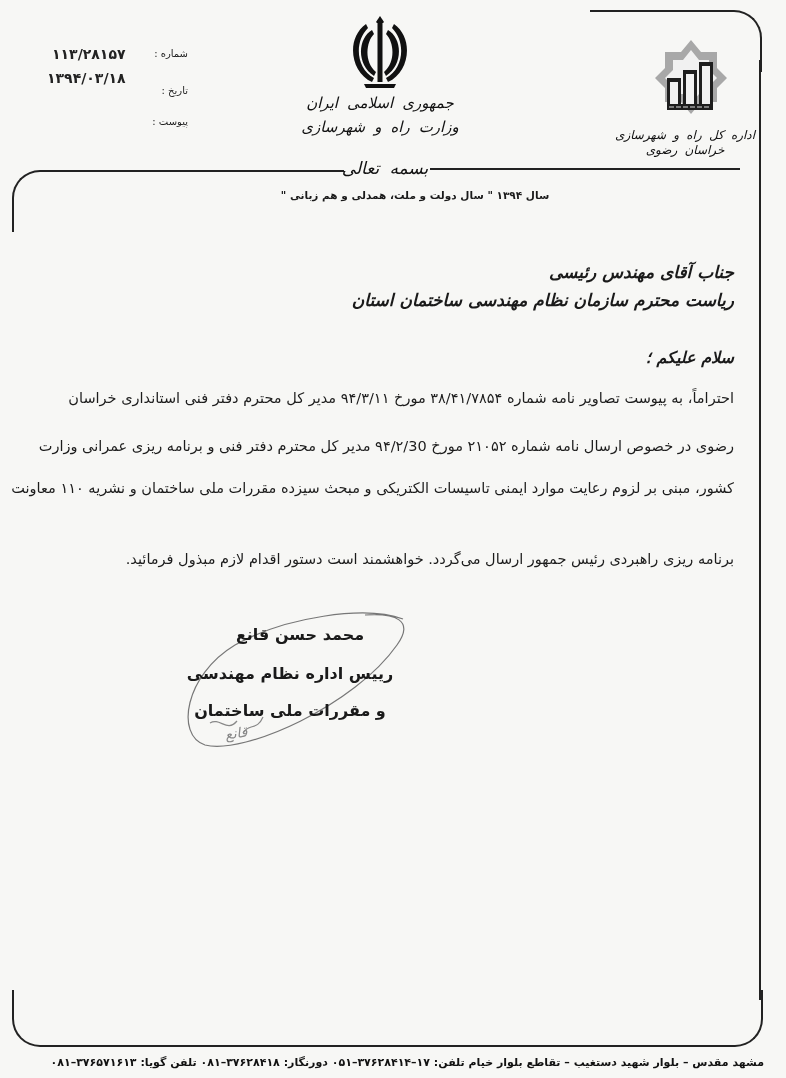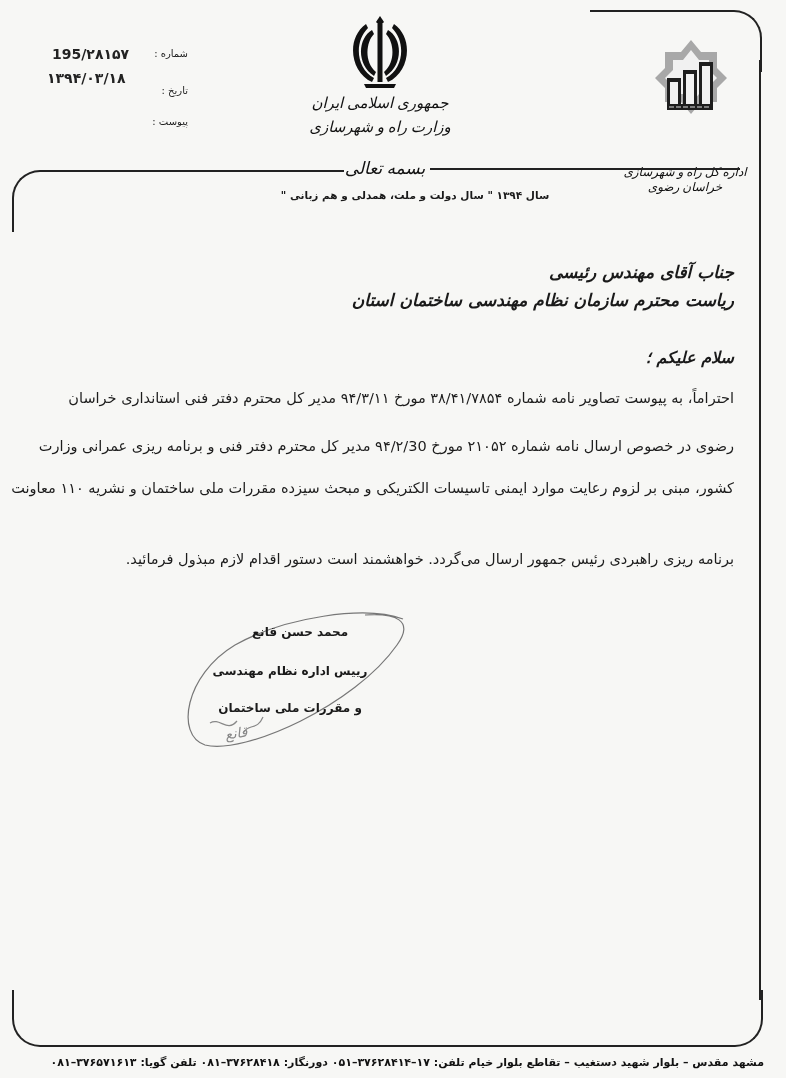--- a/index.html
+++ b/index.html
@@ -10,21 +10,21 @@
     color: #1a1a1a;
   }
   .abs { position: absolute; }
   .rtl { direction: rtl; unicode-bidi: embed; }
 
   
   .meta-label { font-size: 10px; color: #222; text-align: right; width: 70px; }
   .meta-value { font-size: 14px; font-weight: bold; color: #222; }
 
   
-  .emblem-title { font-family: Liberation Serif, serif; font-style: italic; font-size: 15px; text-align: center; color: #111; }
+  .emblem-title { font-family: Liberation Mono, monospace; font-style: italic; font-size: 15px; text-align: center; color: #111; }
 
   
   .frame-top-right {
     left: 590px; top: 10px; width: 170px; height: 60px;
     border-top: 2px solid #222; border-right: 2px solid #222;
     border-top-right-radius: 28px;
   }
   .frame-right {
     left: 759px; top: 60px; width: 2px; height: 940px; background: #222;
   }
@@ -35,28 +35,28 @@
   }
   .frame-bottom {
     left: 12px; top: 990px; width: 747px; height: 55px;
     border-bottom: 2px solid #222; border-right: 2px solid #222; border-left: 2px solid #222;
     border-bottom-left-radius: 28px; border-bottom-right-radius: 28px;
   }
   .bismillah-line-right { left: 430px; top: 168px; width: 310px; height: 2px; background: #222; }
 
   .salutation { font-style: italic; font-weight: bold; font-size: 17px; }
   .body-line { font-size: 14.5px; color: #1c1c1c; white-space: nowrap; }
-  .sig-line { font-weight: bold; font-size: 12px; text-align: center; white-space: nowrap; }
+  .sig-line { font-weight: bold; font-size: 16px; text-align: center; white-space: nowrap; }
   .footer-text { font-size: 11px; font-weight: bold; white-space: nowrap; color: #111; }
 </style>
 </head>
 <body>
 
 <div class="abs rtl meta-label" style="left:118px; top:48px;">شماره :</div>
-<div class="abs meta-value" style="left:52px; top:46px;">195/۲۸۱۵۷</div>
+<div class="abs meta-value" style="left:52px; top:46px;">۱۱۳/۲۸۱۵۷</div>
 <div class="abs rtl meta-label" style="left:118px; top:85px;">تاریخ :</div>
 <div class="abs meta-value" style="left:47px; top:70px;">۱۳۹۴/۰۳/۱۸</div>
 <div class="abs rtl meta-label" style="left:118px; top:116px;text-align:right;">پیوست :</div>
 
 <div class="abs" style="left:350px; top:12px; width:60px; height:78px;">
   <svg width="60" height="78" viewBox="0 0 60 78">
     <path d="M30 4 L26 10 L30 14 L34 10 Z" fill="#111"></path>
     <rect x="27.5" y="12" width="5" height="58" fill="#111"></rect>
     <path d="M22 18 C8 26 6 52 24 64 L26 60 C14 50 16 30 24 22 Z" fill="#111"></path>
     <path d="M38 18 C52 26 54 52 36 64 L34 60 C46 50 44 30 36 22 Z" fill="#111"></path>
@@ -75,21 +75,21 @@
     <rect x="12" y="40" width="14" height="26" fill="#1e1e1e"></rect>
     <rect x="15" y="44" width="8" height="22" fill="#f1f1f1"></rect>
     <rect x="28" y="32" width="14" height="34" fill="#1e1e1e"></rect>
     <rect x="31" y="36" width="8" height="30" fill="#f1f1f1"></rect>
     <rect x="44" y="24" width="14" height="42" fill="#1e1e1e"></rect>
     <rect x="47" y="28" width="8" height="38" fill="#f1f1f1"></rect>
     <rect x="12" y="66" width="46" height="6" fill="#1e1e1e"></rect>
     <line x1="14" y1="69" x2="56" y2="69" stroke="#ddd" stroke-width="1.2" stroke-dasharray="5 2"></line>
   </svg>
 </div>
-<div class="abs rtl emblem-title" style="left:610px; top:128px; width:150px; font-size:12px;margin-top:37px;">اداره کل راه و شهرسازی خراسان رضوی</div>
+<div class="abs rtl emblem-title" style="left:610px; top:128px; width:150px; font-size:12px;">اداره کل راه و شهرسازی خراسان رضوی</div>
 
 <div class="abs frame-top-right"></div>
 <div class="abs frame-right"></div>
 <div class="abs frame-top-left"></div>
 <div class="abs bismillah-line-right"></div>
 <div class="abs frame-bottom"></div>
 
 <div class="abs rtl emblem-title" style="left:340px; top:158px; width:90px; font-size:17px;">بسمه تعالی</div>
 <div class="abs rtl" style="left:280px; top:189px; width:270px; font-size:10.5px; font-weight:bold; text-align:center; white-space:nowrap;">سال ۱۳۹۴ " سال دولت و ملت، همدلی و هم زبانی "</div>
 

